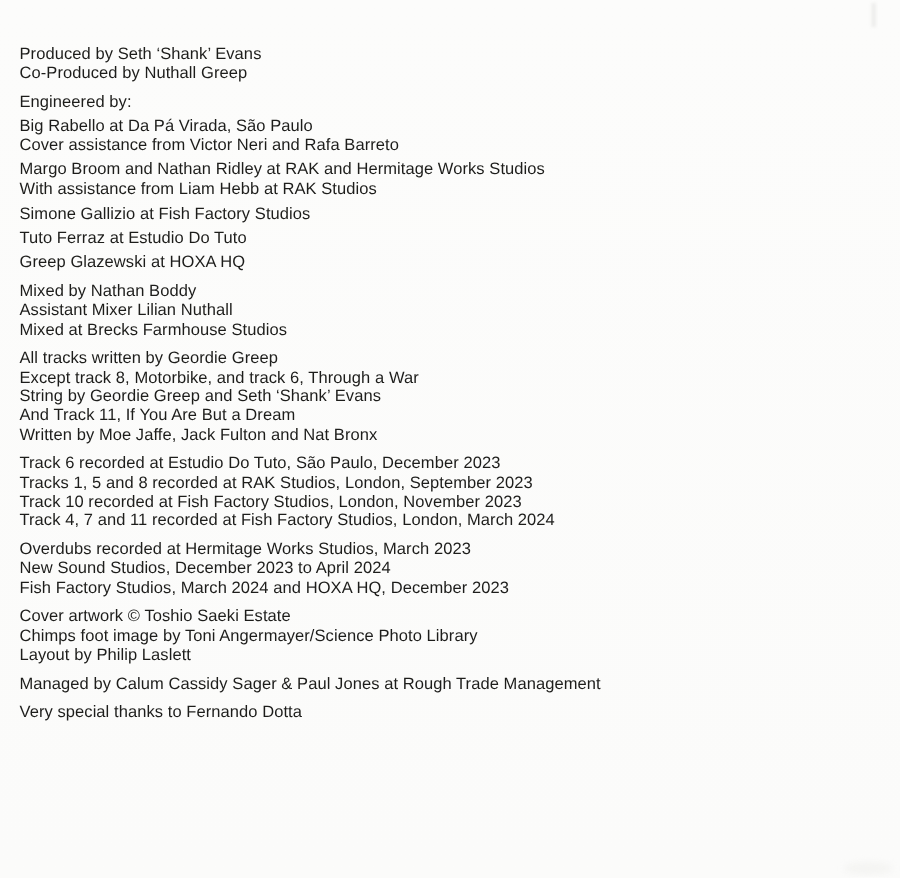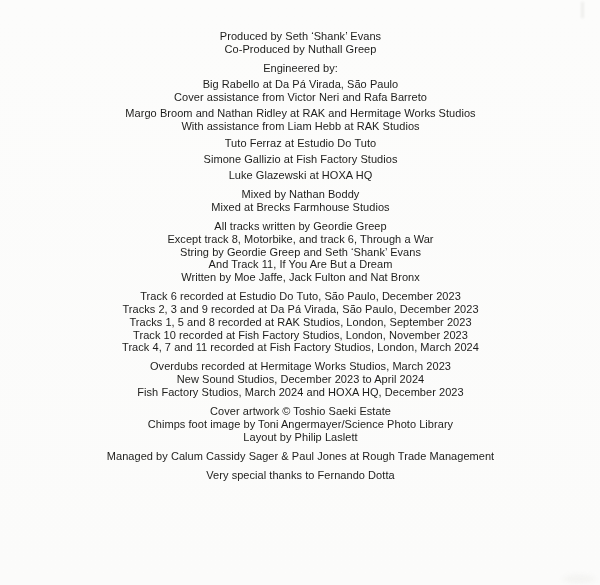--- a/index.html
+++ b/index.html
@@ -25,21 +25,20 @@
     left: 13px;
     top: 30px;
     width: 575px;
     color: #1d1d1b;
     font-size: 11px;
     line-height: 12.8px;
     letter-spacing: 0.05px;
   }
   .para {
     margin: 0 0 6.2px 0;
-    text-align: center;
   }
   .para.tight {
     margin-bottom: 3.6px;
   }
   .line {
     display: block;
     white-space: nowrap;
   }
   
   .artifact-fold {
@@ -76,42 +75,42 @@
       </p>
       <p class="para tight">
         <span class="line">Big Rabello at Da Pá Virada, São Paulo</span>
         <span class="line">Cover assistance from Victor Neri and Rafa Barreto</span>
       </p>
       <p class="para tight">
         <span class="line">Margo Broom and Nathan Ridley at RAK and Hermitage Works Studios</span>
         <span class="line">With assistance from Liam Hebb at RAK Studios</span>
       </p>
       <p class="para tight">
+        <span class="line">Simone Gallizio at Fish Factory Studios</span>
+      </p>
+      <p class="para tight">
         <span class="line">Tuto Ferraz at Estudio Do Tuto</span>
       </p>
-      <p class="para tight">
-        <span class="line">Simone Gallizio at Fish Factory Studios</span>
-      </p>
       <p class="para">
-        <span class="line">Luke Glazewski at HOXA HQ</span>
+        <span class="line">Greep Glazewski at HOXA HQ</span>
       </p>
       <p class="para">
         <span class="line">Mixed by Nathan Boddy</span>
+        <span class="line">Assistant Mixer Lilian Nuthall</span>
         <span class="line">Mixed at Brecks Farmhouse Studios</span>
       </p>
       <p class="para">
         <span class="line">All tracks written by Geordie Greep</span>
         <span class="line">Except track 8, Motorbike, and track 6, Through a War</span>
         <span class="line">String by Geordie Greep and Seth ‘Shank’ Evans</span>
         <span class="line">And Track 11, If You Are But a Dream</span>
         <span class="line">Written by Moe Jaffe, Jack Fulton and Nat Bronx</span>
       </p>
       <p class="para">
         <span class="line">Track 6 recorded at Estudio Do Tuto, São Paulo, December 2023</span>
-        <span class="line">Tracks 2, 3 and 9 recorded at Da Pá Virada, São Paulo, December 2023</span>
         <span class="line">Tracks 1, 5 and 8 recorded at RAK Studios, London, September 2023</span>
         <span class="line">Track 10 recorded at Fish Factory Studios, London, November 2023</span>
         <span class="line">Track 4, 7 and 11 recorded at Fish Factory Studios, London, March 2024</span>
       </p>
       <p class="para">
         <span class="line">Overdubs recorded at Hermitage Works Studios, March 2023</span>
         <span class="line">New Sound Studios, December 2023 to April 2024</span>
         <span class="line">Fish Factory Studios, March 2024 and HOXA HQ, December 2023</span>
       </p>
       <p class="para">

